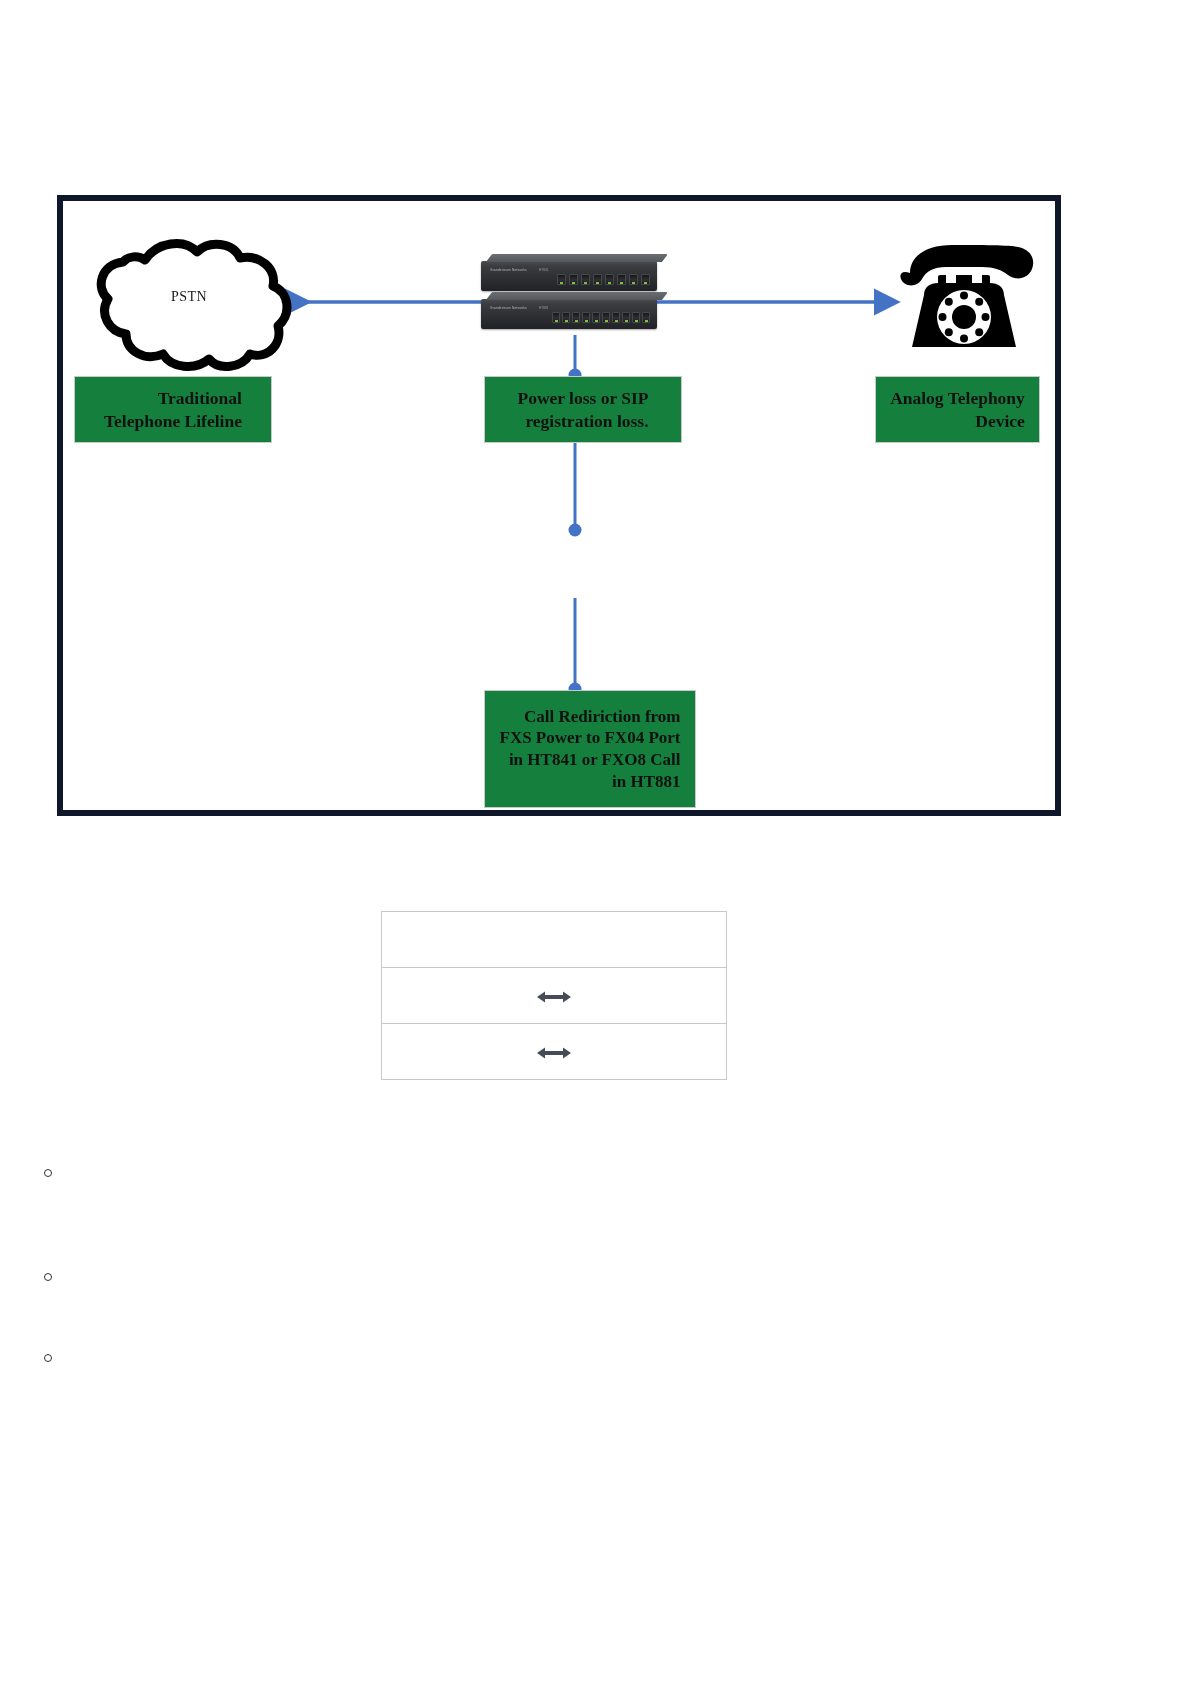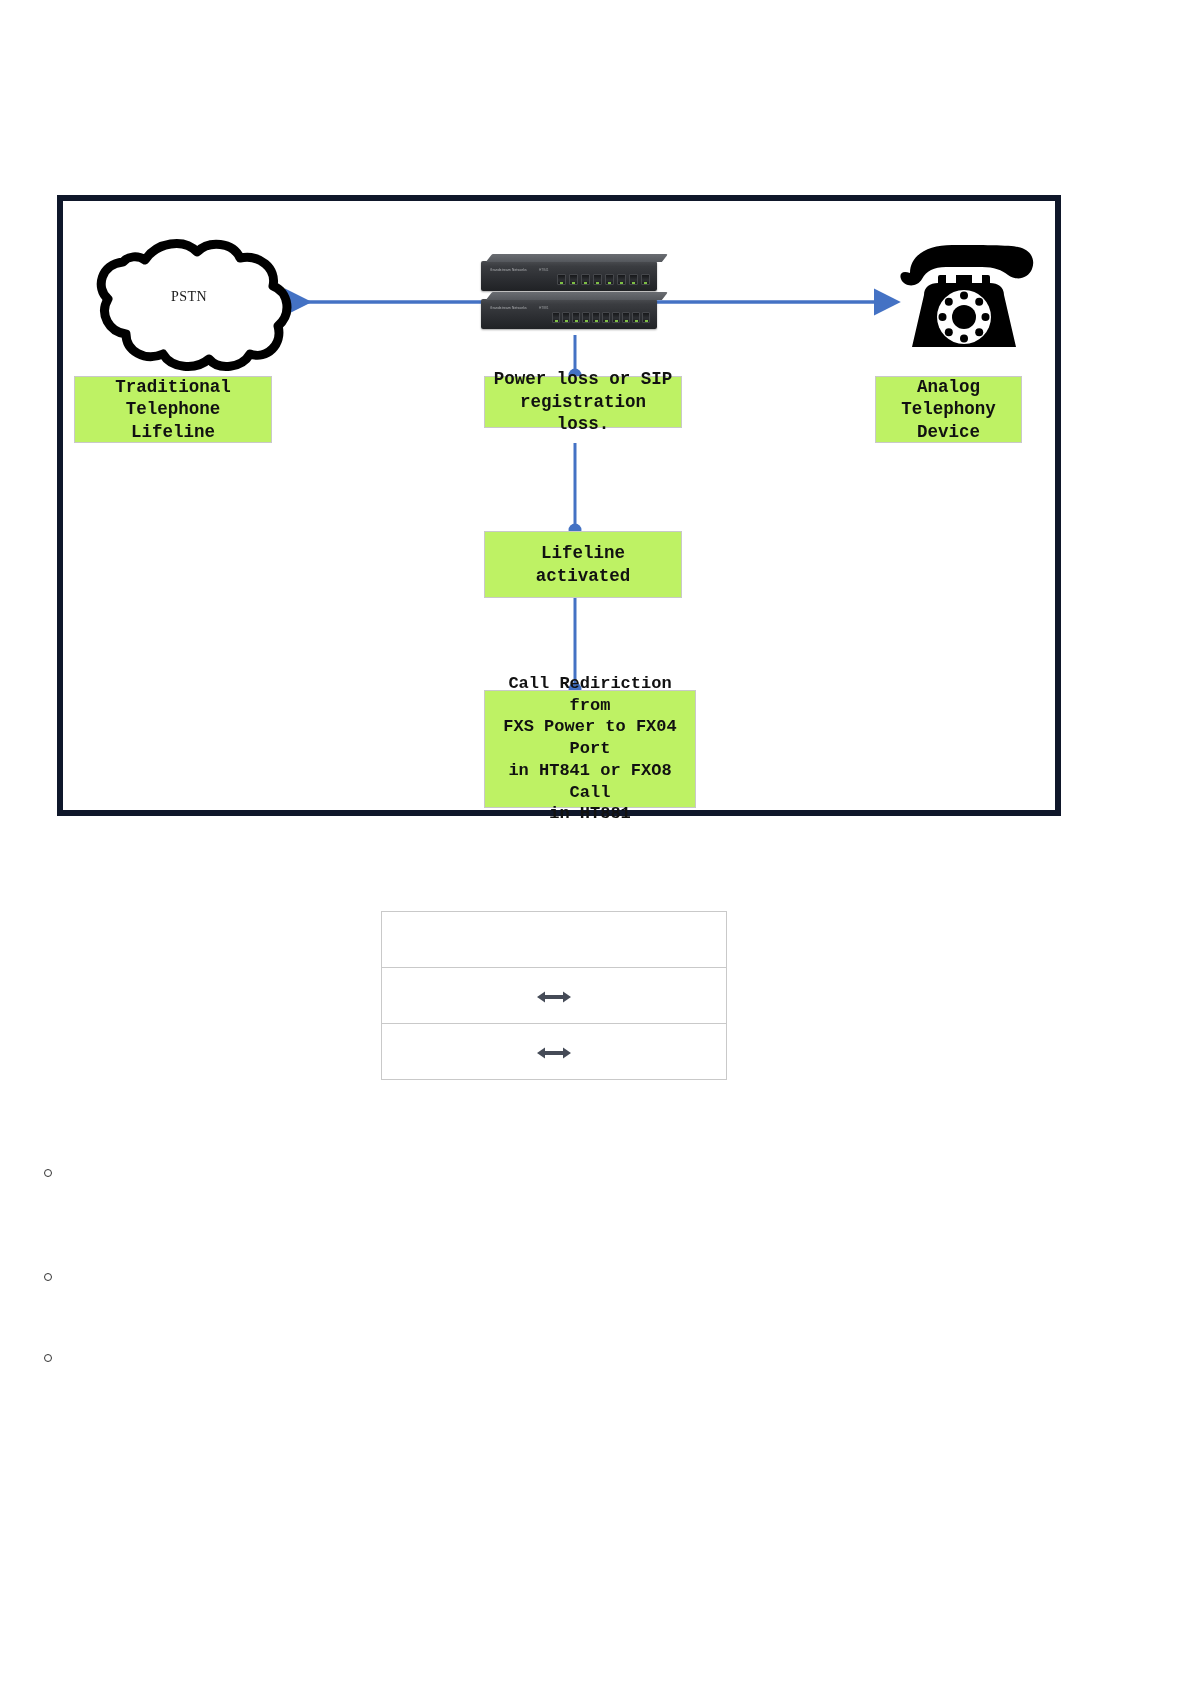--- a/index.html
+++ b/index.html
@@ -140,36 +140,36 @@
     top: 0;
     width: 1004px;
     height: 621px;
     pointer-events: none;
   }
 
   
   .flow-box {
     position: absolute;
     border: 1px solid #c9c9c9;
-    background: #bef264;
+    background: #15803d;
     box-sizing: border-box;
     display: flex;
     align-items: center;
     justify-content: center;
-    text-align: center;
+    text-align: right;
     font-weight: bold;
     color: #111111;
     font-size: 17.5px;
     line-height: 1.28;
     padding: 4px 6px;
-    font-family: Liberation Mono, monospace;
+    font-family: Liberation Serif, serif;
   }
   #box-traditional { left: 11px;  top: 175px; width: 198px; height: 67px; }
-  #box-analog      { left: 812px; top: 175px; width: 147px; height: 67px; }
-  #box-powerloss   { left: 421px; top: 175px; width: 198px; height: 52px; }
+  #box-analog      { left: 812px; top: 175px; width: 165px; height: 67px; }
+  #box-powerloss   { left: 421px; top: 175px; width: 198px; height: 67px; }
   #box-lifeline    { left: 421px; top: 330px; width: 198px; height: 67px; }
   #box-redirection { left: 421px; top: 489px; width: 212px; height: 118px; font-size: 17px; }
 
   
   #info-table {
     position: absolute;
     left: 381px;
     top: 911px;
     width: 346px;
     border-collapse: collapse;
@@ -337,23 +337,20 @@
     </span>
   </div>
 
   <div class="flow-box" id="box-analog">
     <span>
       <span>Analog Telephony</span><br>
       <span>Device</span>
     </span>
   </div>
 
-  <div class="flow-box" id="box-lifeline">
-    <span>Lifeline activated</span>
-  </div>
 
   <div class="flow-box" id="box-redirection">
     <span>
       <span>Call Rediriction from</span><br>
       <span>FXS Power to FX04 Port</span><br>
       <span>in HT841 or FXO8 Call</span><br>
       <span>in HT881</span>
     </span>
   </div>
 

